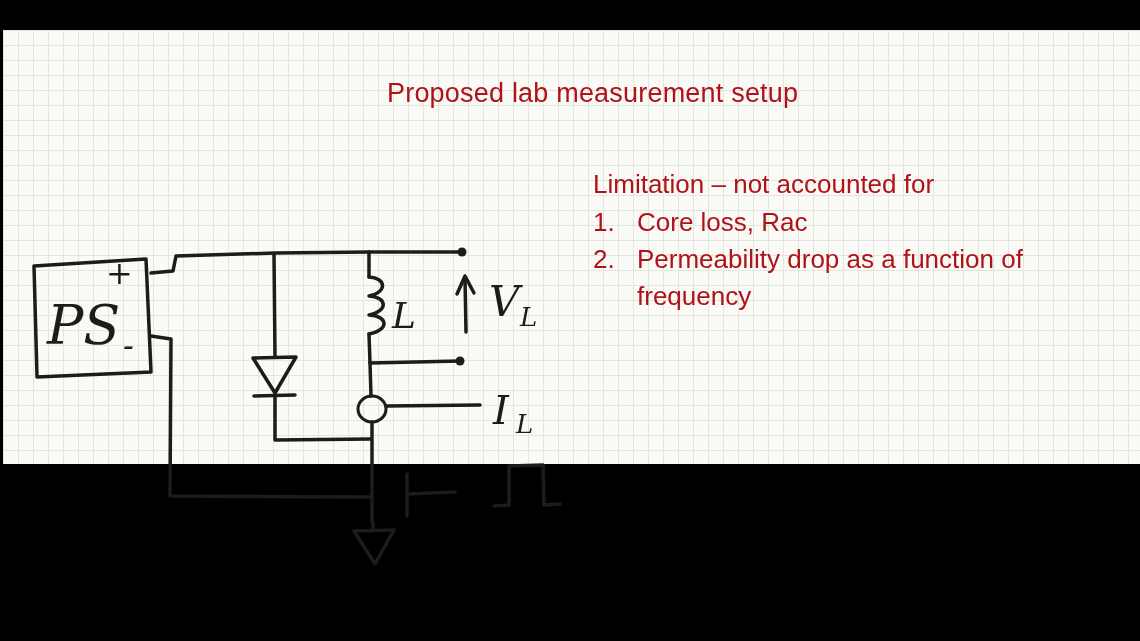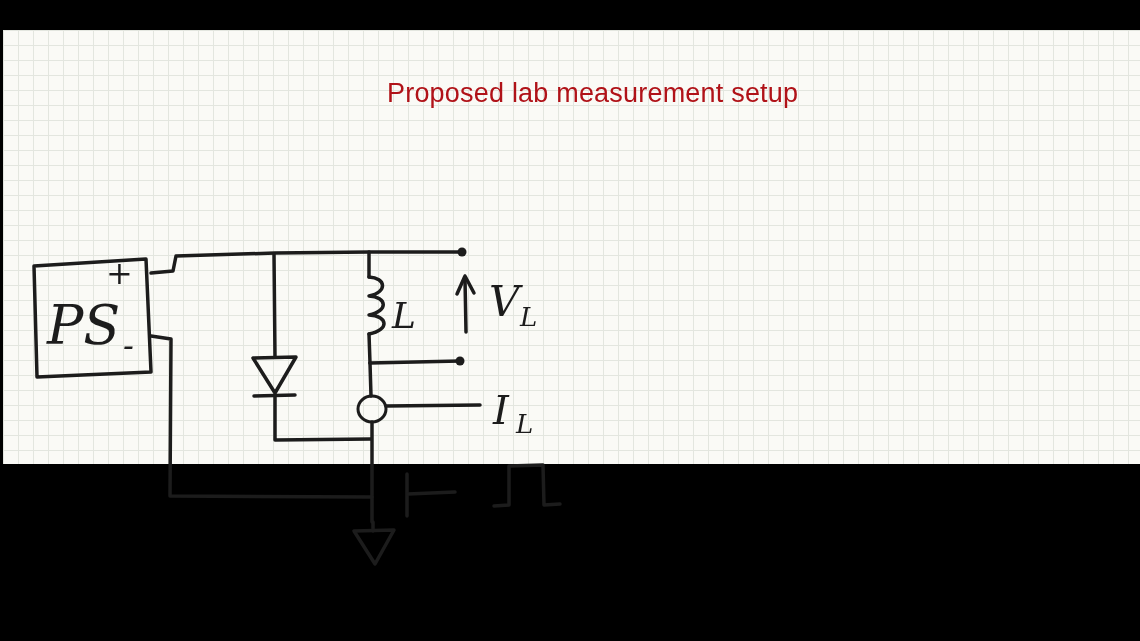--- a/index.html
+++ b/index.html
@@ -41,20 +41,31 @@
   svg text.hand{font-family:"DejaVu Serif",serif;font-style:italic;fill:var(--ink);}
 </style>
 </head>
 <body>
 
 <div class="frame">
   <div class="paper">
 
     <div class="title">Proposed lab measurement setup</div>
 
+    <div class="notes">
+      <div class="notes-heading">Limitation – not accounted for</div>
+      <div class="note-item">
+        <span class="num">1.</span>
+        <span class="txt">Core loss, Rac</span>
+      </div>
+      <div class="note-item">
+        <span class="num">2.</span>
+        <span class="txt">Permeability drop as a function of frequency</span>
+      </div>
+    </div>
 
     <svg class="circuit" width="620" height="440" viewBox="0 0 620 440" xmlns="http://www.w3.org/2000/svg">
 
       <g>
         <path class="stroke" d="M31,86 L143,79 L148,192 L34,197 Z"></path>
         <text class="hand" x="44" y="164" font-size="54">PS</text>
         <text class="hand" x="103" y="104" font-size="32">+</text>
         <text class="hand" x="120" y="176" font-size="32">-</text>
       </g>
 

